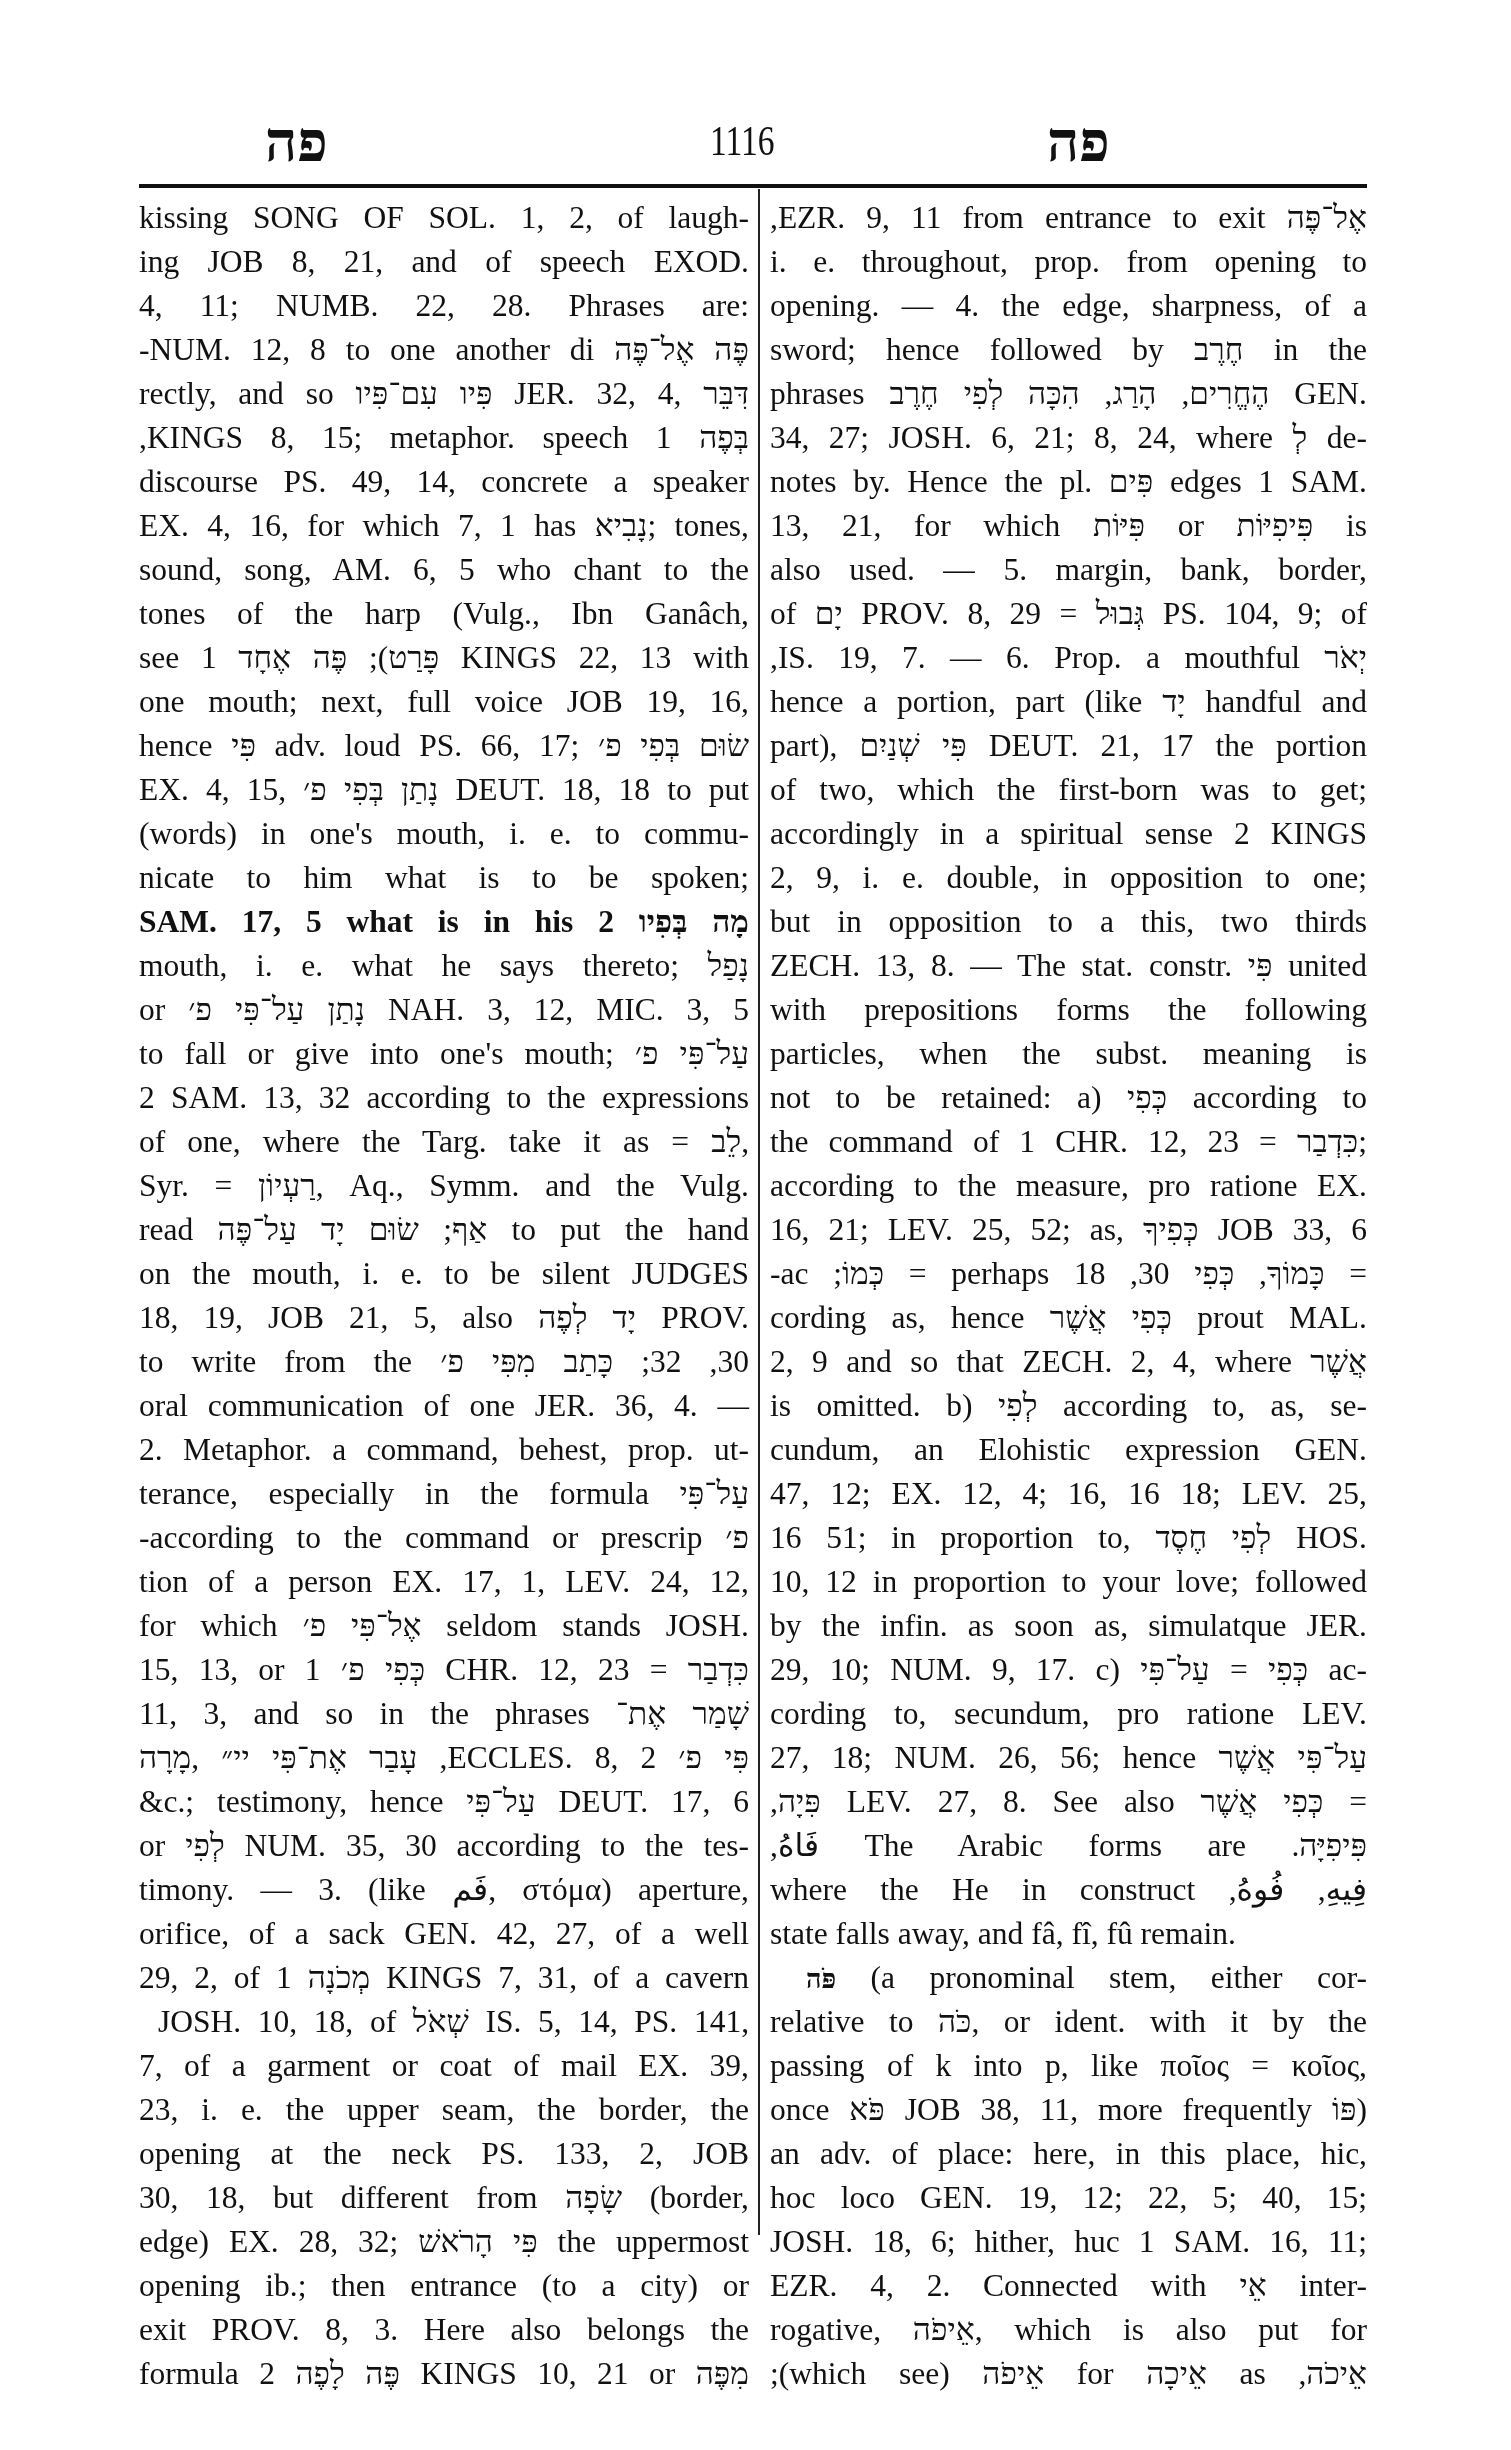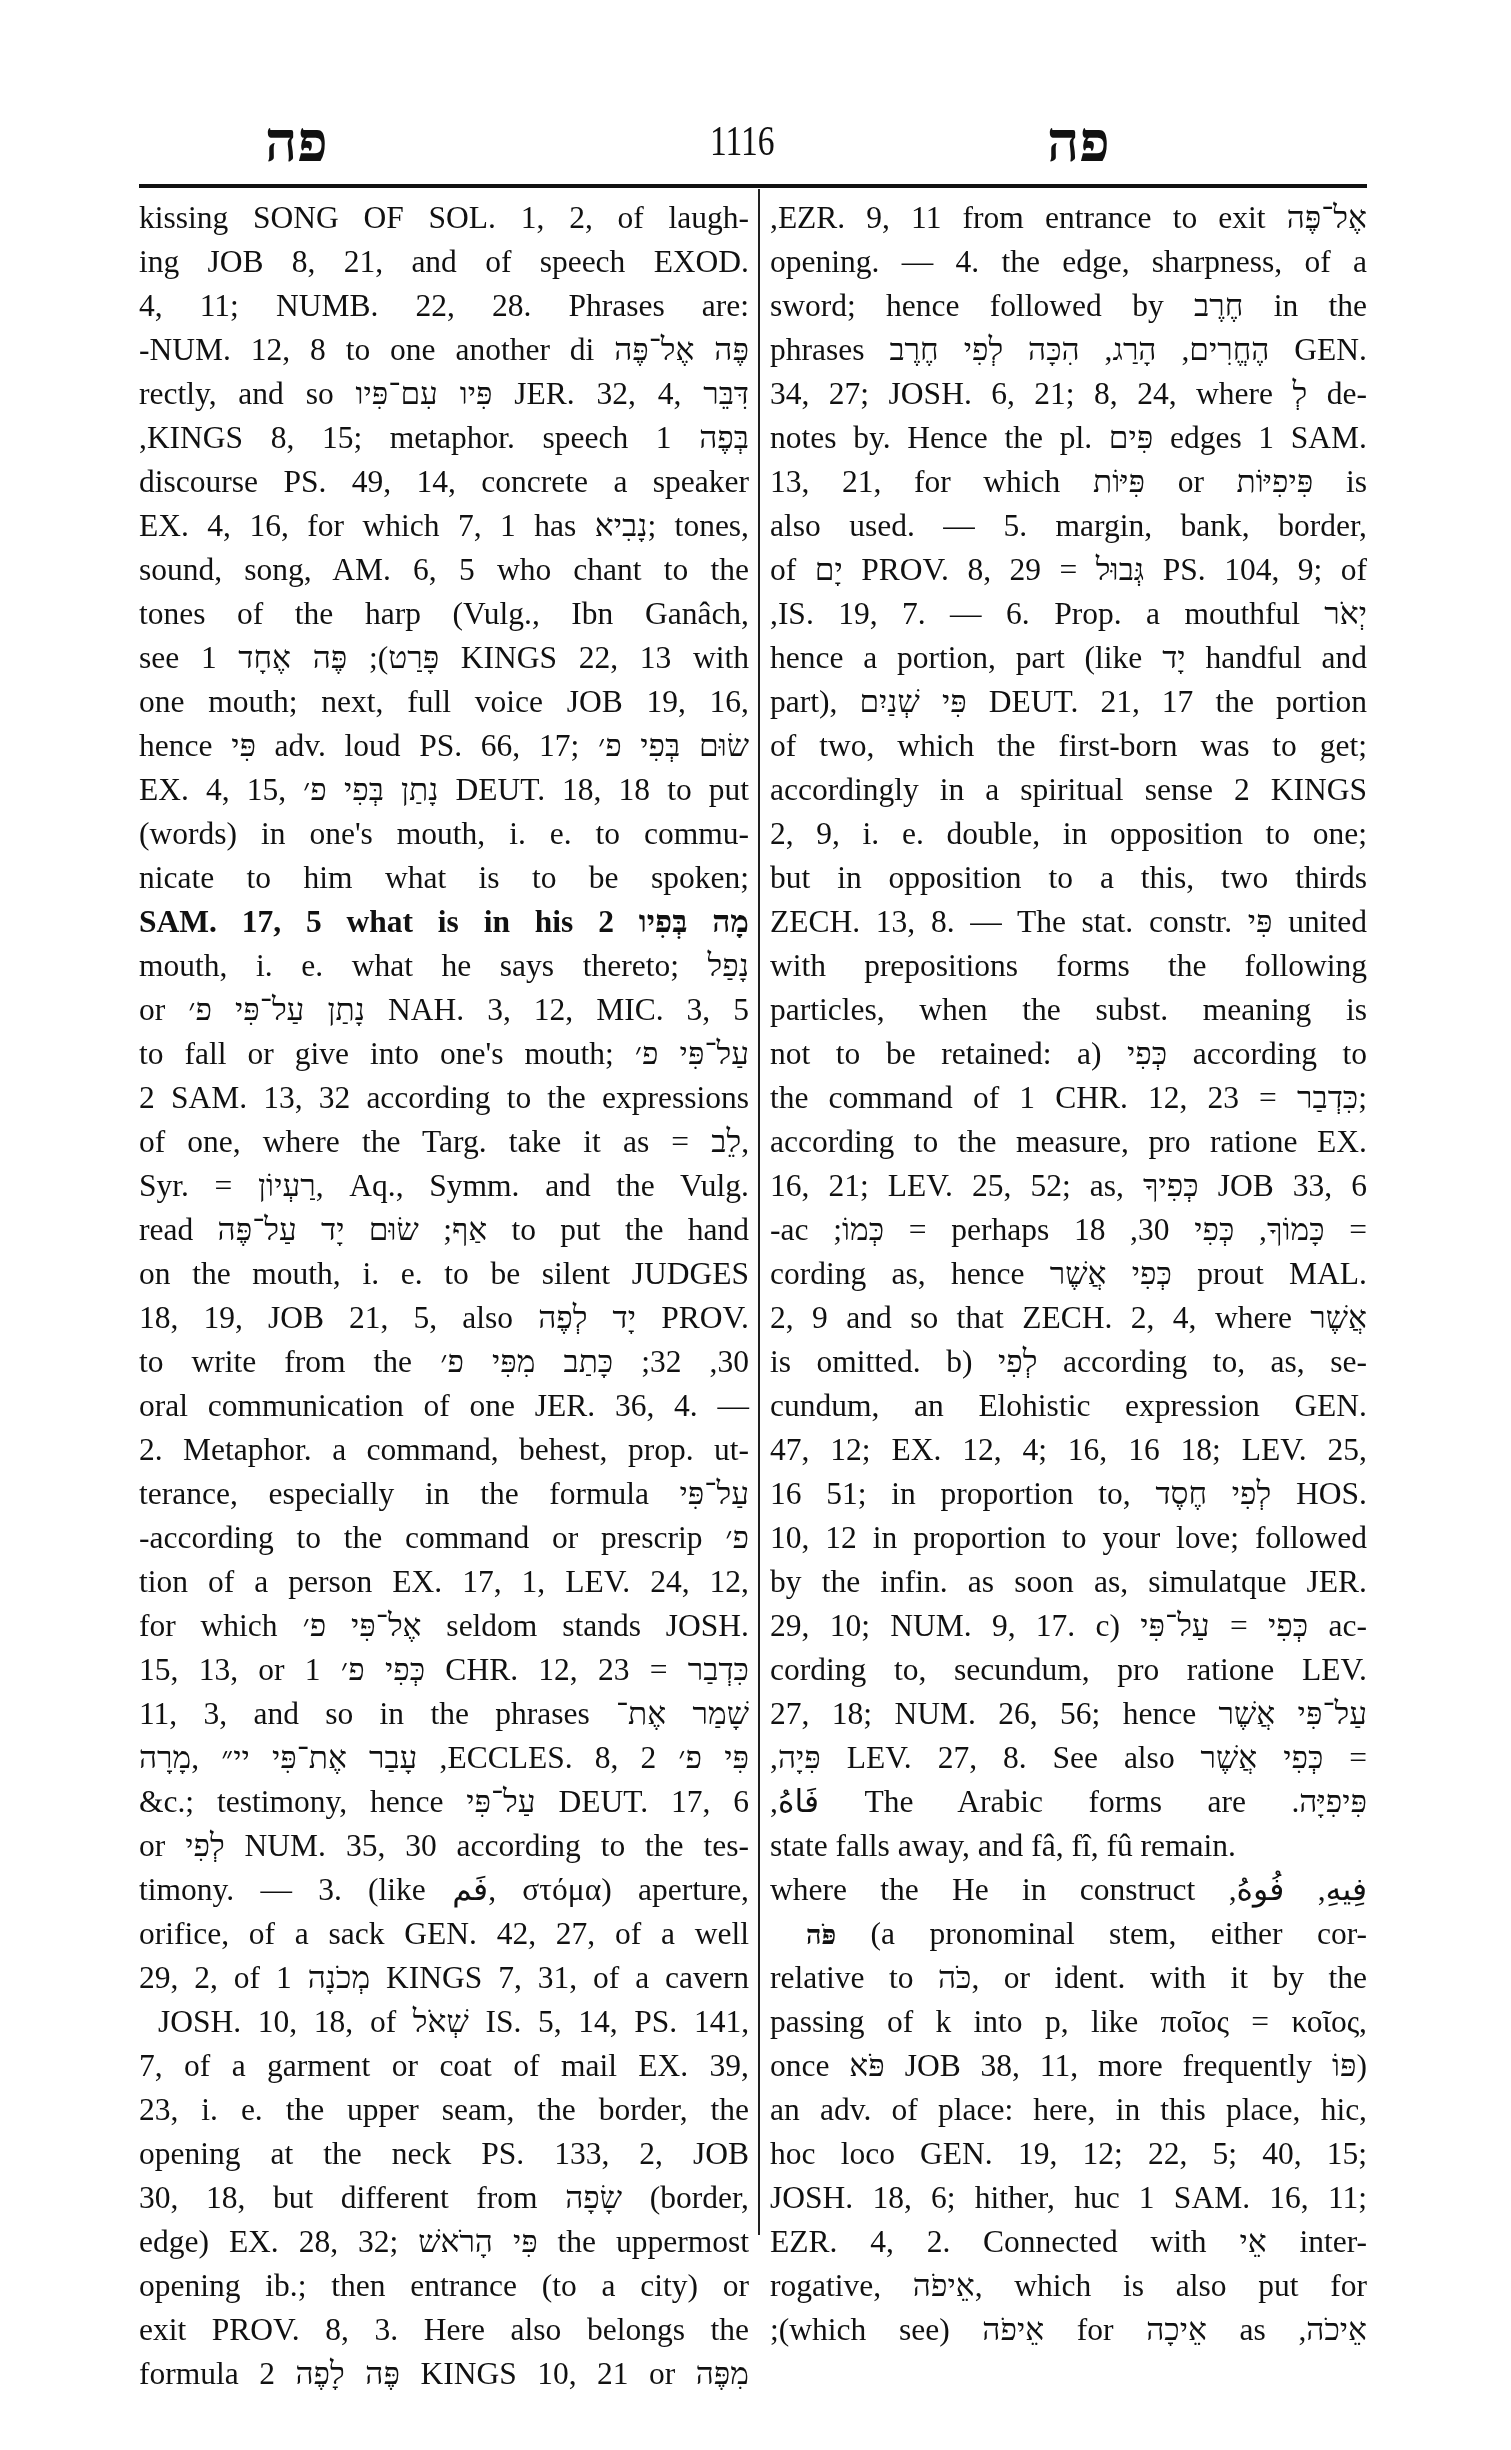--- a/index.html
+++ b/index.html
@@ -98,20 +98,21 @@
     <div class="line" dir="ltr" style="unicode-bidi: plaintext;">30, 18, but different from שָׂפָה (border,</div>
     <div class="line" dir="ltr" style="unicode-bidi: plaintext;">edge) EX. 28, 32; פִּי הָרֹאשׁ the uppermost</div>
     <div class="line" dir="ltr" style="unicode-bidi: plaintext;">opening ib.; then entrance (to a city) or</div>
     <div class="line" dir="ltr" style="unicode-bidi: plaintext;">exit PROV. 8, 3. Here also belongs the</div>
     <div class="line" dir="ltr" style="unicode-bidi: plaintext;">formula פֶּה לָפֶה 2 KINGS 10, 21 or מִפֶּה</div>
   </section>
 
 <section class="column col-right" id="col-right">
   <div id="col-right-body">
       <div class="line" dir="ltr" style="unicode-bidi: plaintext;">אֶל־פֶּה EZR. 9, 11 from entrance to exit,</div>
+      <div class="line" dir="ltr" style="unicode-bidi: plaintext;">i. e. throughout, prop. from opening to</div>
       <div class="line" dir="ltr" style="unicode-bidi: plaintext;">opening. — 4. the edge, sharpness, of a</div>
       <div class="line" dir="ltr" style="unicode-bidi: plaintext;">sword; hence followed by חֶרֶב in the</div>
       <div class="line" dir="ltr" style="unicode-bidi: plaintext;">phrases הֶחֱרִים, הָרַג, הִכָּה לְפִי חֶרֶב GEN.</div>
       <div class="line" dir="ltr" style="unicode-bidi: plaintext;">34, 27; JOSH. 6, 21; 8, 24, where לְ de-</div>
       <div class="line" dir="ltr" style="unicode-bidi: plaintext;">notes by. Hence the pl. פִּים edges 1 SAM.</div>
       <div class="line" dir="ltr" style="unicode-bidi: plaintext;">13, 21, for which פִּיּוֹת or פִּיפִיּוֹת is</div>
       <div class="line" dir="ltr" style="unicode-bidi: plaintext;">also used. — 5. margin, bank, border,</div>
       <div class="line" dir="ltr" style="unicode-bidi: plaintext;">of יָם PROV. 8, 29 = גְּבוּל PS. 104, 9; of</div>
       <div class="line" dir="ltr" style="unicode-bidi: plaintext;">יְאֹר IS. 19, 7. — 6. Prop. a mouthful,</div>
       <div class="line" dir="ltr" style="unicode-bidi: plaintext;">hence a portion, part (like יָד handful and</div>
@@ -134,22 +135,22 @@
       <div class="line" dir="ltr" style="unicode-bidi: plaintext;">cundum, an Elohistic expression GEN.</div>
       <div class="line" dir="ltr" style="unicode-bidi: plaintext;">47, 12; EX. 12, 4; 16, 16 18; LEV. 25,</div>
       <div class="line" dir="ltr" style="unicode-bidi: plaintext;">16 51; in proportion to, לְפִי חֶסֶד HOS.</div>
       <div class="line" dir="ltr" style="unicode-bidi: plaintext;">10, 12 in proportion to your love; followed</div>
       <div class="line" dir="ltr" style="unicode-bidi: plaintext;">by the infin. as soon as, simulatque JER.</div>
       <div class="line" dir="ltr" style="unicode-bidi: plaintext;">29, 10; NUM. 9, 17. c) כְּפִי = עַל־פִּי ac-</div>
       <div class="line" dir="ltr" style="unicode-bidi: plaintext;">cording to, secundum, pro ratione LEV.</div>
       <div class="line" dir="ltr" style="unicode-bidi: plaintext;">27, 18; NUM. 26, 56; hence עַל־פִּי אֲשֶׁר</div>
       <div class="line" dir="ltr" style="unicode-bidi: plaintext;">= כְּפִי אֲשֶׁר LEV. 27, 8. See also פִּיָה,</div>
       <div class="line" dir="ltr" style="unicode-bidi: plaintext;">פִּיפִיָּה. The Arabic forms are فَاهُ,</div>
+      <div class="line" dir="ltr" style="unicode-bidi: plaintext;">فِيهِ, فُوهُ, where the He in construct</div>
       <div class="line last" dir="ltr" style="unicode-bidi: plaintext;">state falls away, and fâ, fî, fû remain.</div>
-      <div class="line" dir="ltr" style="unicode-bidi: plaintext;">فِيهِ, فُوهُ, where the He in construct</div>
     </div>
   <div id="col-right-entry">
     <div class="line indent">
       <span class="entry-head">פֹּה</span>
       <span>(a pronominal stem, either cor-</span>
     </div>
     <div id="col-right-entry-rest">
         <div class="line" dir="ltr" style="unicode-bidi: plaintext;">relative to כֹּה, or ident. with it by the</div>
         <div class="line" dir="ltr" style="unicode-bidi: plaintext;">passing of k into p, like ποῖος = κοῖος,</div>
         <div class="line" dir="ltr" style="unicode-bidi: plaintext;">once פֹּא JOB 38, 11, more frequently פּוֹ)</div>

